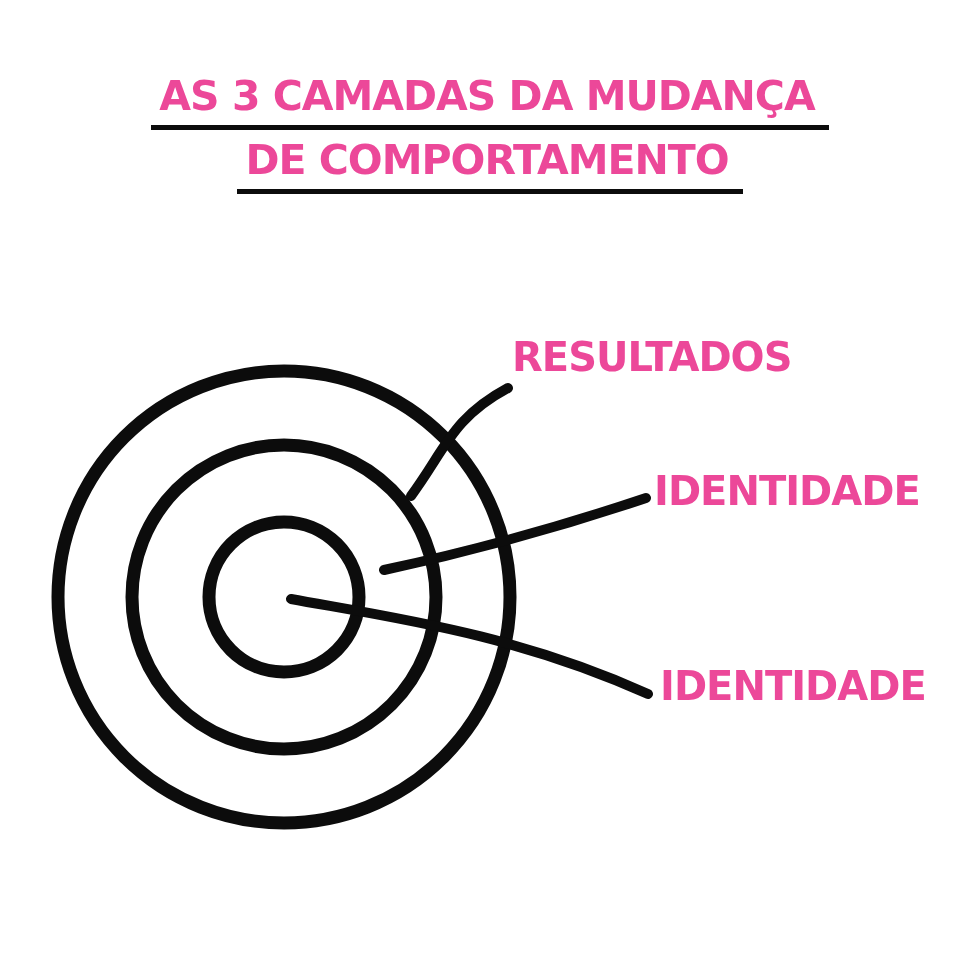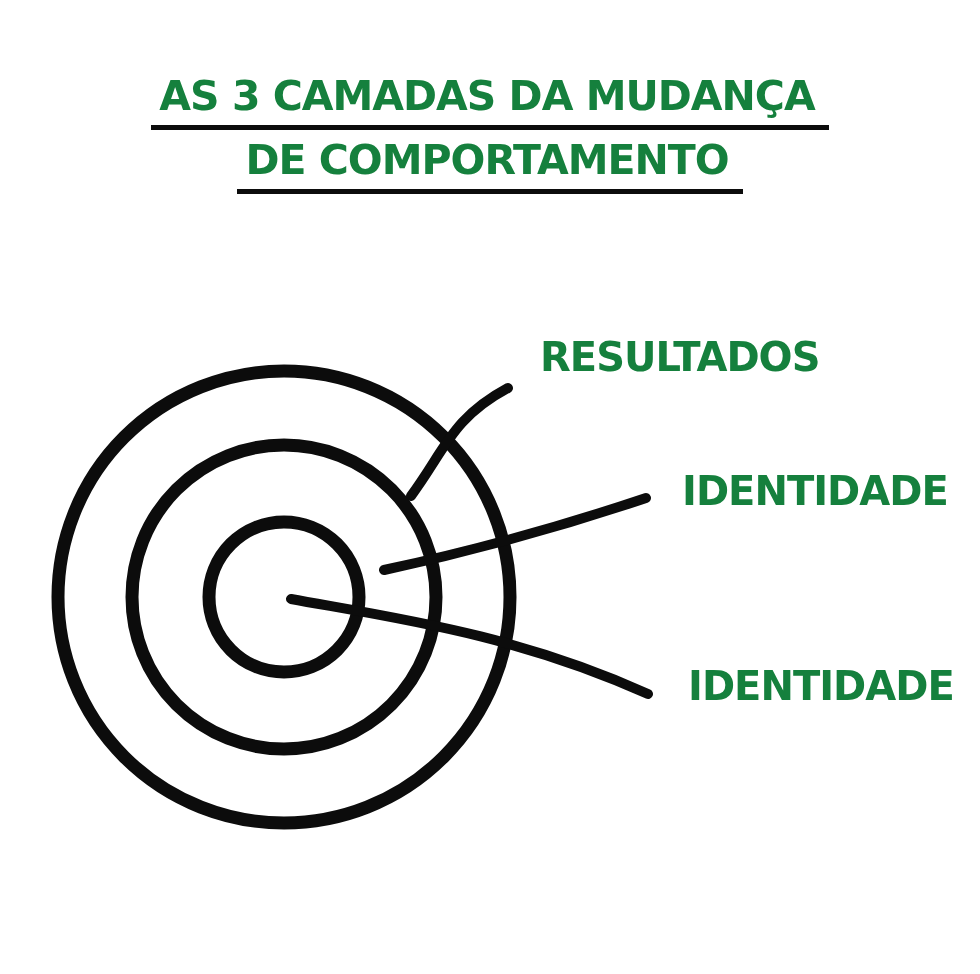--- a/index.html
+++ b/index.html
@@ -7,21 +7,21 @@
     padding: 0;
     background: #ffffff;
   }
   .canvas {
     position: relative;
     width: 980px;
     height: 974px;
     background: #ffffff;
     overflow: hidden;
     font-family: "DejaVu Sans", "Liberation Sans", sans-serif;
-    color: #15803d;
+    color: #ec4899;
   }
   .title-wrap {
     position: absolute;
     left: 0;
     right: 0;
     text-align: center;
   }
   .title-line-1 { top: 74px; }
   .title-line-2 { top: 138px; }
   .title-text {
@@ -39,21 +39,20 @@
     left: 0;
     top: 0;
   }
   .ring-label {
     position: absolute;
     font-size: 40px;
     font-weight: 700;
     letter-spacing: -1px;
     line-height: 1;
     white-space: nowrap;
-    margin-left: 28px;
   }
   .label-resultados { left: 512px; top: 337px; }
   .label-processos  { left: 654px; top: 471px; }
   .label-identidade { left: 660px; top: 666px; text-align: right; }
 </style>
 </head>
 <body>
 
 <div class="canvas">
 

